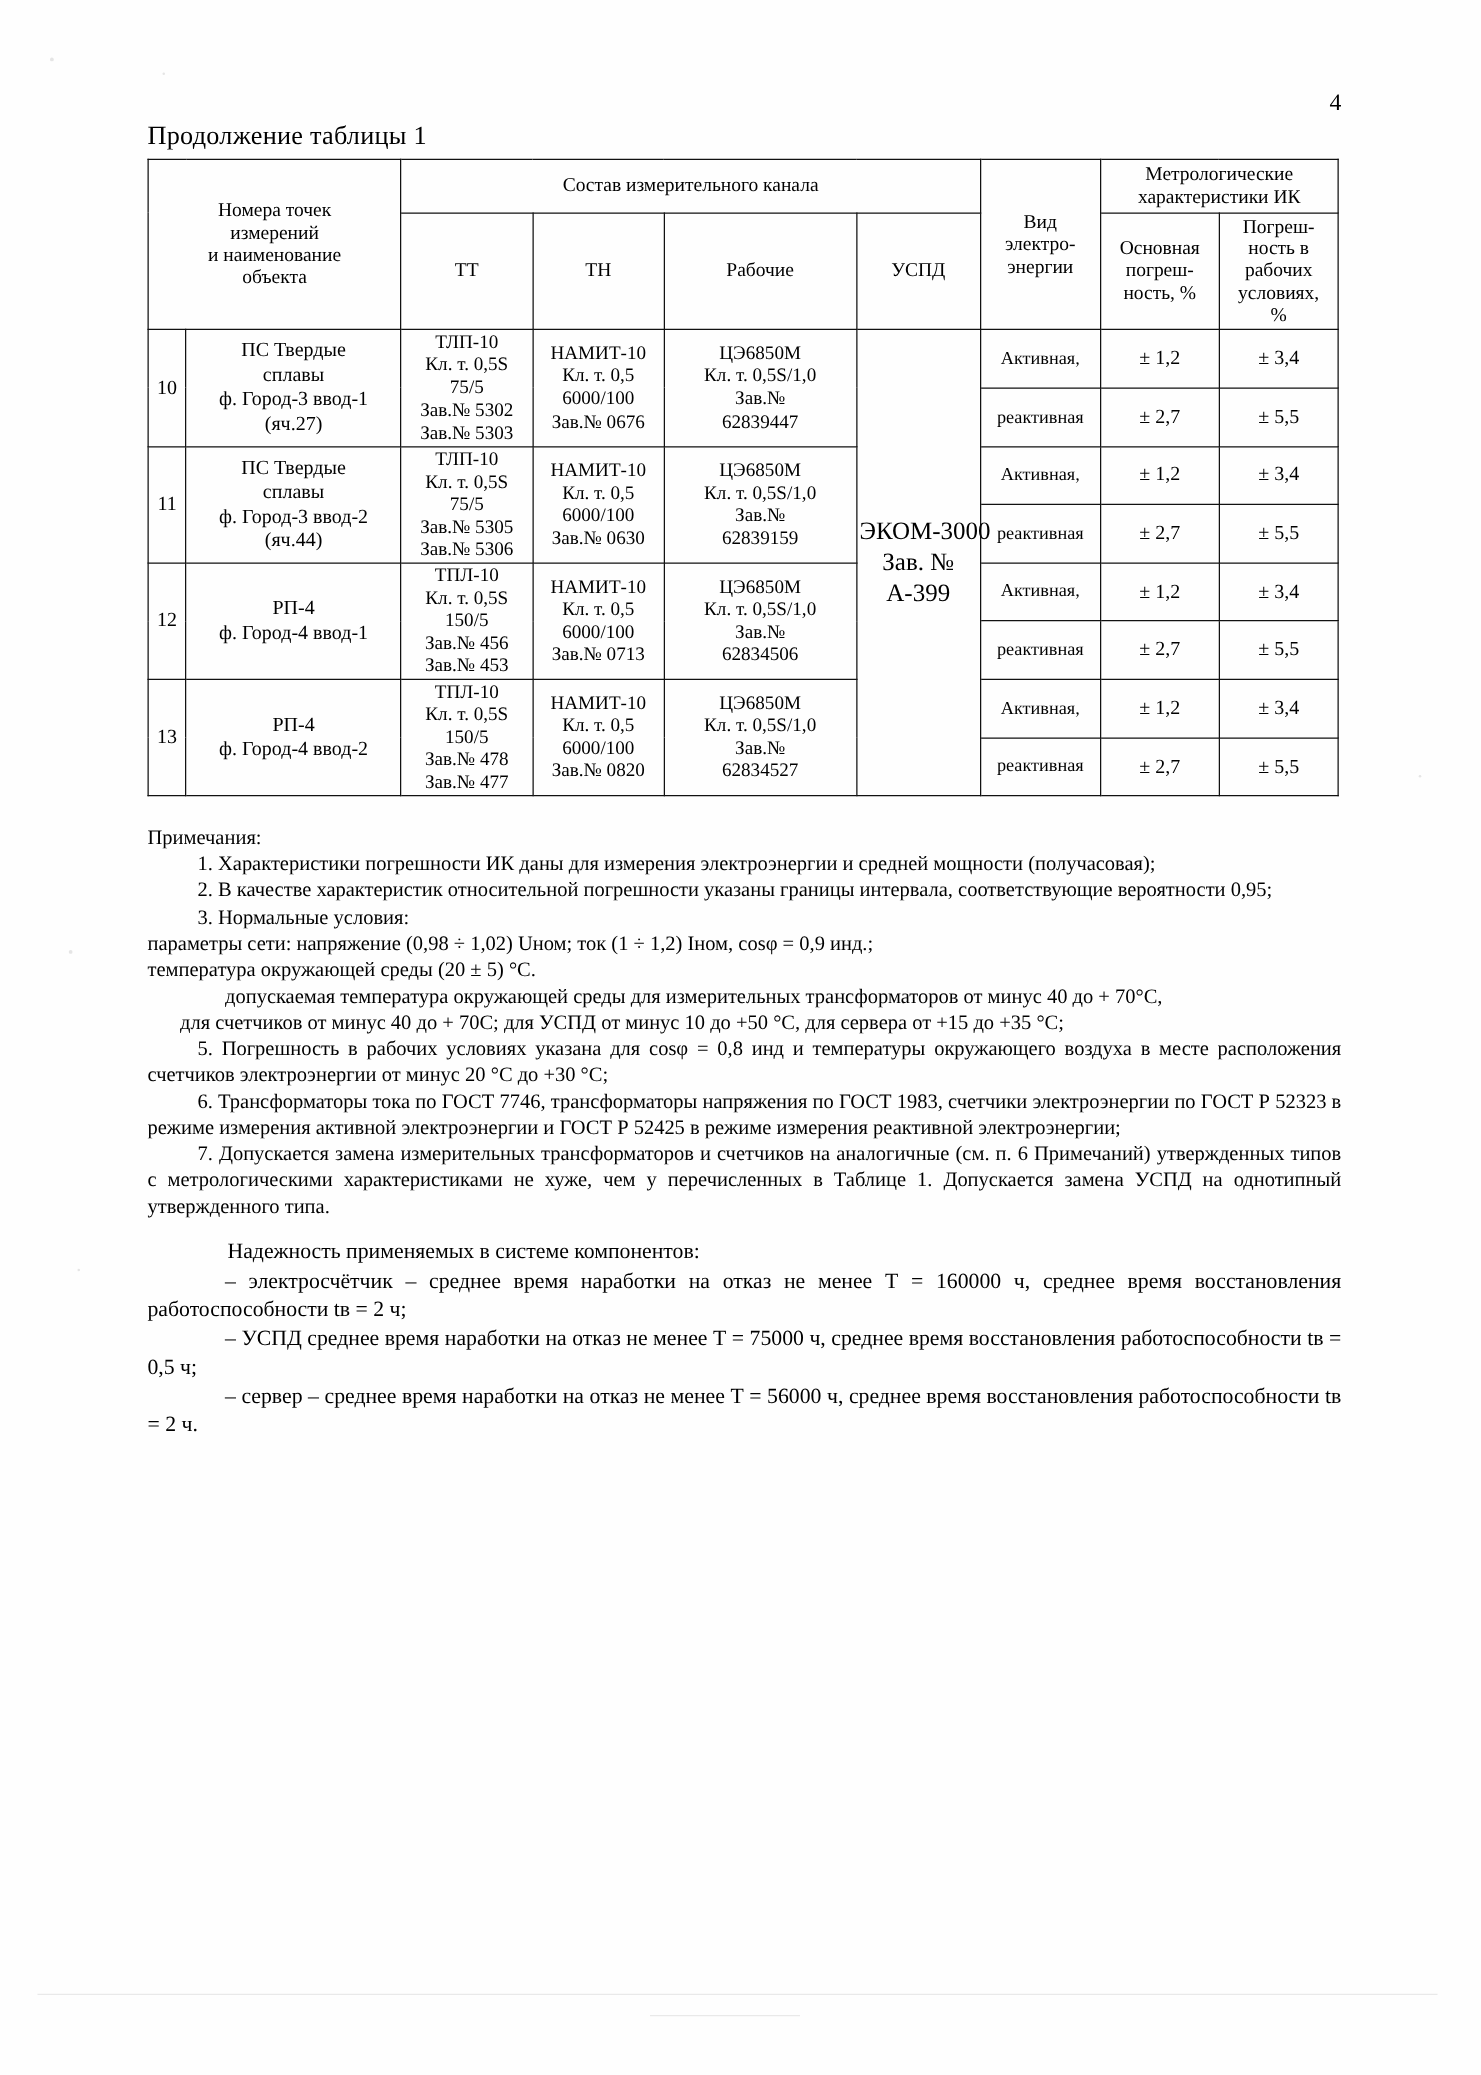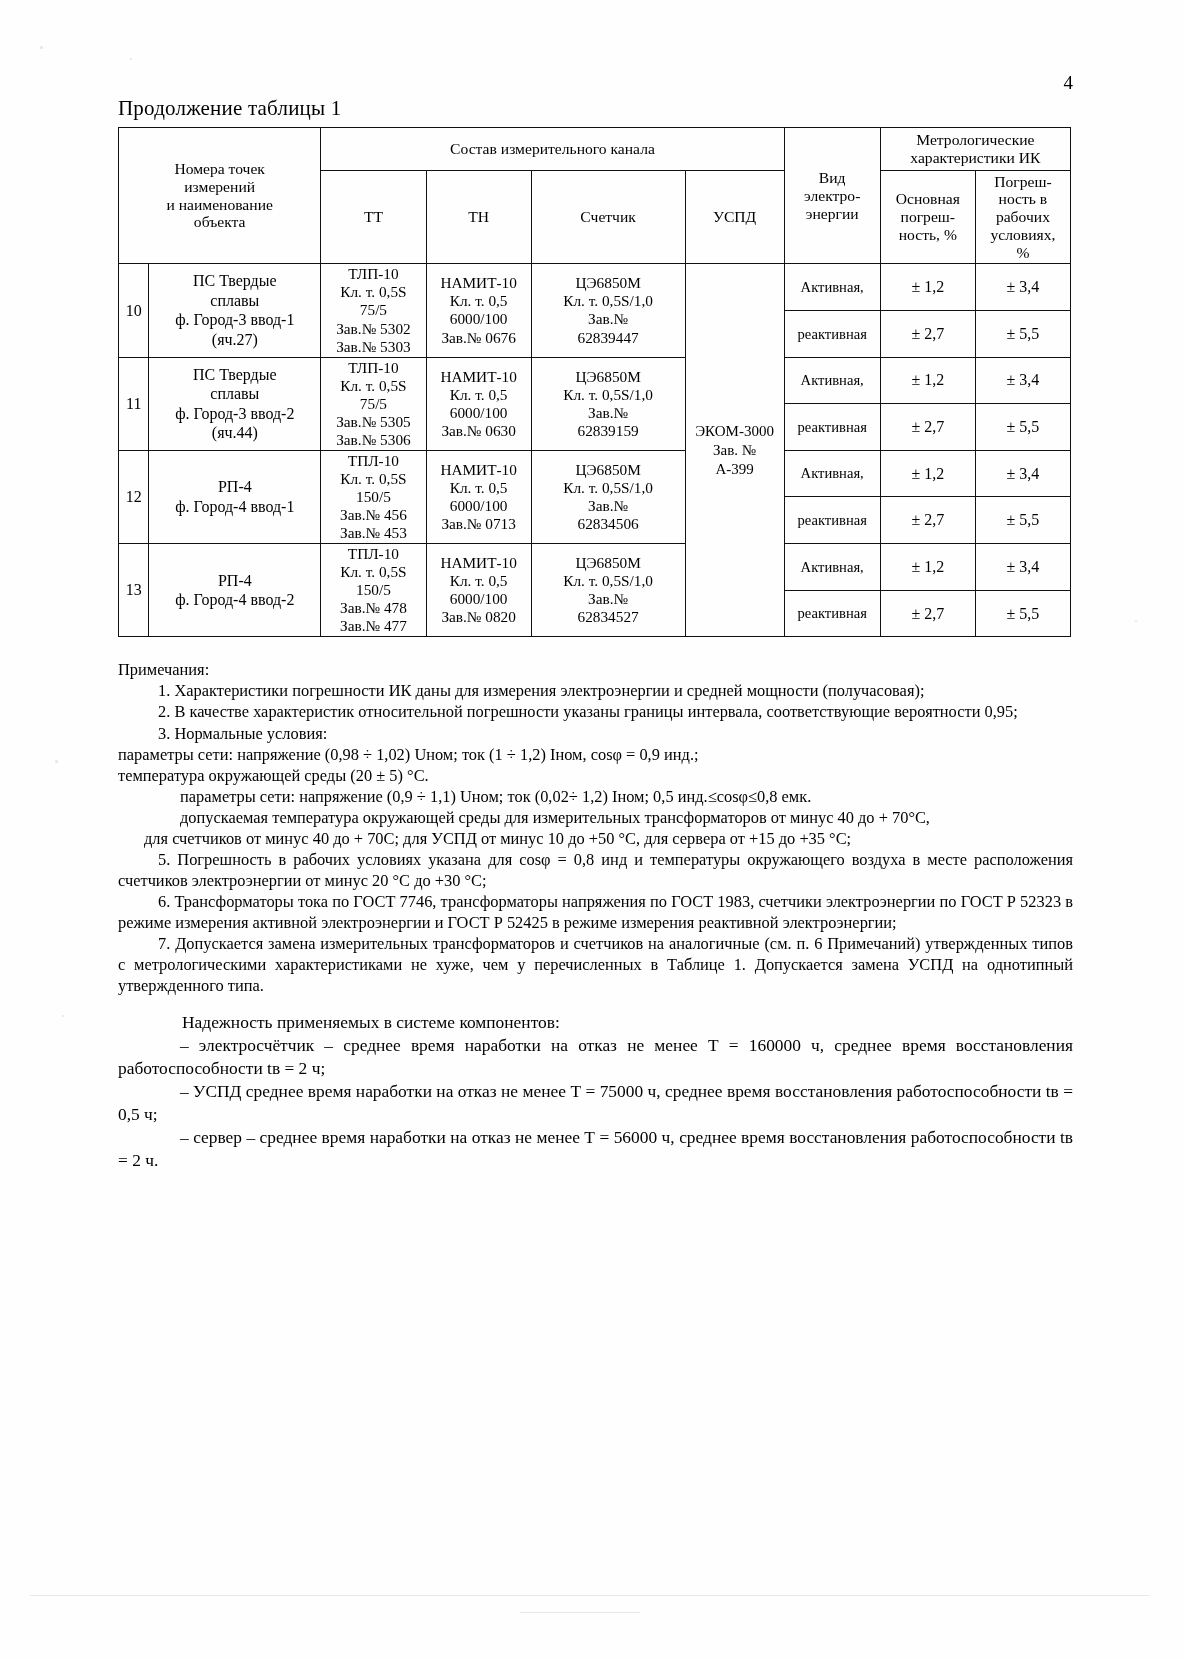--- a/index.html
+++ b/index.html
@@ -65,21 +65,21 @@
   .c-tn    { width: 104px; }
   .c-sch   { width: 152px; }
   .c-uspd  { width: 98px; }
   .c-vid   { width: 95px; }
   .c-osn   { width: 94px; }
   .c-pogr  { width: 94px; }
 
   td.num { font-size: 16px; }
   td.obj { font-size: 16px; line-height: 1.22; padding: 3px 4px; }
   td.dev { font-size: 15.3px; line-height: 1.18; padding: 2px 2px; }
-  td.uspd { font-size: 15px; line-height: 1.25; }
+  td.uspd { font-size: 20px; line-height: 1.25; }
   td.vid { font-size: 14.6px; padding: 2px 1px; }
   td.val { font-size: 16px; }
   .halfrow td { height: 42px; }
 
   
   .notes {
     margin-top: 22px;
     font-size: 16.4px;
     line-height: 1.285;
     text-align: justify;
@@ -156,21 +156,21 @@
           <th colspan="4" style="padding:5px 4px;">Состав измерительного канала</th>
           <th rowspan="2" style="white-space:pre-line;">Вид
 электро-
 энергии</th>
           <th colspan="2" style="white-space:pre-line;padding:3px 18px;">Метрологические
 характеристики ИК</th>
         </tr>
         <tr>
           <th>ТТ</th>
           <th>ТН</th>
-          <th>Счетчик</th>
+          <th>Рабочие</th>
           <th>УСПД</th>
           <th style="white-space:pre-line;padding:14px 1px;">Основная
 погреш-
 ность, %</th>
           <th style="white-space:pre-line;padding:2px 1px;">Погреш-
 ность в
 рабочих
 условиях,
 %</th>
         </tr>
@@ -294,21 +294,20 @@
       </tbody>
     </table>
 
     <div class="notes">
       <p class="noind">Примечания:</p>
       <p class="ind1 justify">1. Характеристики погрешности ИК даны для измерения электроэнергии и средней мощности (получасовая);</p>
       <p class="ind1 justify">2. В качестве характеристик относительной погрешности указаны границы интервала, соответствующие вероятности 0,95;</p>
       <p class="ind1">3. Нормальные условия:</p>
       <p class="noind">параметры сети: напряжение (0,98 ÷ 1,02) Uном;  ток (1 ÷ 1,2) Iном, cosφ = 0,9 инд.;</p>
       <p class="noind">температура окружающей среды (20 ± 5) °С.</p>
-      <p class="ind2">параметры сети: напряжение (0,9 ÷ 1,1) Uном; ток (0,02÷ 1,2) Iном; 0,5 инд.≤cosφ≤0,8 емк.</p>
       <p class="ind2">допускаемая температура окружающей среды для измерительных трансформаторов от минус 40 до + 70°С,</p>
       <p class="noind" style="text-indent:26px;">для счетчиков от минус 40 до + 70С; для УСПД от минус 10 до +50 °С, для сервера от +15 до +35 °С;</p>
       <p class="ind1 justify">5. Погрешность в рабочих условиях указана для cosφ = 0,8 инд и температуры окружающего воздуха в месте расположения счетчиков электроэнергии от минус 20 °С до +30 °С;</p>
       <p class="ind1 justify">6. Трансформаторы тока по ГОСТ 7746, трансформаторы напряжения по ГОСТ 1983, счетчики электроэнергии по ГОСТ Р 52323 в режиме измерения активной электроэнергии и ГОСТ Р 52425 в режиме измерения реактивной электроэнергии;</p>
       <p class="ind1 justify">7. Допускается замена измерительных трансформаторов и счетчиков на аналогичные (см. п. 6 Примечаний) утвержденных типов с метрологическими характеристиками не хуже, чем у перечисленных в Таблице 1. Допускается замена УСПД на однотипный утвержденного типа.</p>
     </div>
 
     <div class="reliability">
       <p class="rel-head">Надежность применяемых в системе компонентов:</p>
       <p class="rel-item">–    электросчётчик – среднее время наработки на отказ не менее Т = 160000 ч, среднее время восстановления работоспособности tв = 2 ч;</p>

